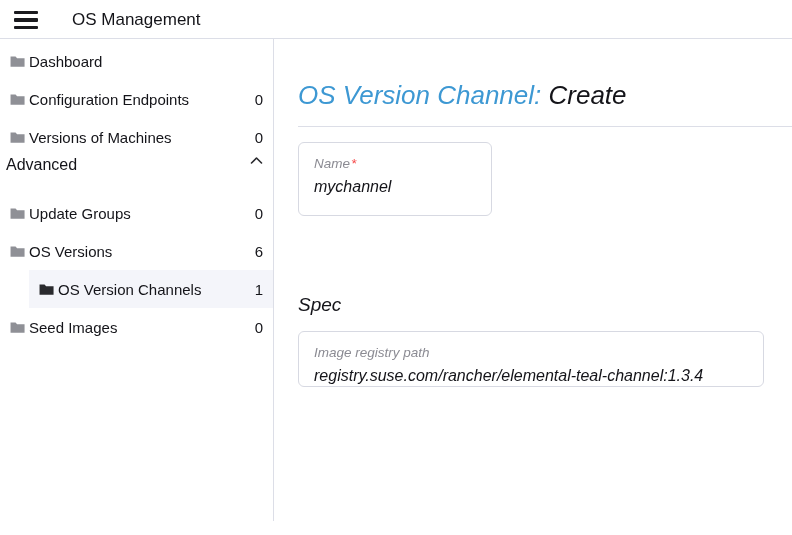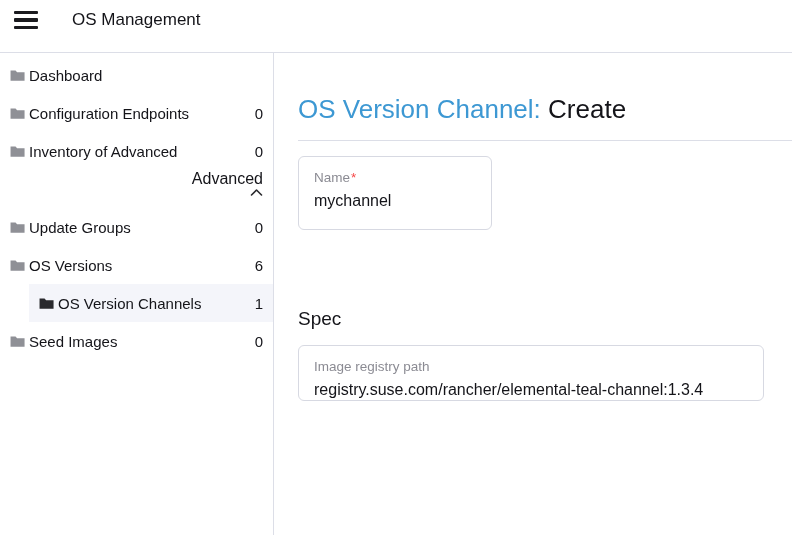--- a/index.html
+++ b/index.html
@@ -1,21 +1,21 @@
 <!DOCTYPE html>
 <html><head>
 <meta charset="utf-8">
 <style>
   * { margin: 0; padding: 0; box-sizing: border-box; }
   html, body { width: 792px; height: 535px; background: #fff; overflow: hidden; }
   body { font-family: "Liberation Sans", sans-serif; color: #141419; }
 
   
   .app-header {
-    height: 53px;
+    height: 39px;
     border-bottom: 1px solid #dcdee7;
     display: flex;
     align-items: flex-start;
     padding: 11px 0 0 14px;
   }
   .hamburger {
     background: none; border: none; cursor: pointer;
     width: 24px; height: 18px;
     display: flex; flex-direction: column; justify-content: space-between;
     padding: 0;
@@ -39,30 +39,29 @@
     text-decoration: none;
     cursor: pointer;
   }
   .nav-row .folder { color: #8f9096; margin-right: 4px; flex: none; }
   .nav-row.selected { background: #f4f5fa; margin-left: 29px; }
   .nav-row.selected .folder { color: #2a2a2e; }
   .nav-label { white-space: nowrap; }
   .nav-count { margin-left: auto; font-size: 15px; color: #141419; }
   .nav-group {
     height: 38px;
-    display: flex; align-items: flex-end;
+    display: flex; align-items: flex-start;
     padding: 0 10px 0 6px;
     font-size: 16px;
     cursor: pointer;
-    flex-direction: column;
   }
   .nav-group .chev { margin-left: auto; color: #2a2a2e; }
 
   
-  .main { flex: 1; padding: 0 0 12px 24px; }
+  .main { flex: 1; padding: 0 0 12px 24px; font-style: italic; }
   .page-title { font-size: 26px; font-weight: 400; margin-top: 41px; line-height: 30px; }
   .page-title .res-link { color: #3d98d3; text-decoration: none; cursor: pointer; }
   .page-title .action { color: #141419; }
   .title-divider { border: none; border-top: 1px solid #dcdee7; margin-top: 16px; }
 
   .section-heading { font-size: 19px; font-weight: 400; color: #141419; }
   .sec-config .section-heading { margin-top: 62px; }
   .sec-spec  .section-heading { margin-top: 78px; }
 
   .field-box {
@@ -107,21 +106,21 @@
           <path fill="currentColor" d="M0.5 1.5 h5.4 l1.7 2.1 h8 v9 h-15.1 z"></path>
         </svg>
       <span class="nav-label">Configuration Endpoints</span>
       <span class="nav-count">0</span>
     </a>
 
     <a class="nav-row">
       <svg class="folder" width="15" height="13" viewBox="0 0 16 14">
           <path fill="currentColor" d="M0.5 1.5 h5.4 l1.7 2.1 h8 v9 h-15.1 z"></path>
         </svg>
-      <span class="nav-label">Inventory of Advanced</span>
+      <span class="nav-label">Versions of Machines</span>
       <span class="nav-count">0</span>
     </a>
 
     <div class="nav-group">
       <span>Advanced</span>
       <svg class="chev" width="13" height="9" viewBox="0 0 13 9">
           <polyline points="1.5,7 6.5,2 11.5,7" fill="none" stroke="currentColor" stroke-width="1.6" stroke-linecap="round" stroke-linejoin="round"></polyline>
         </svg>
     </div>
 

